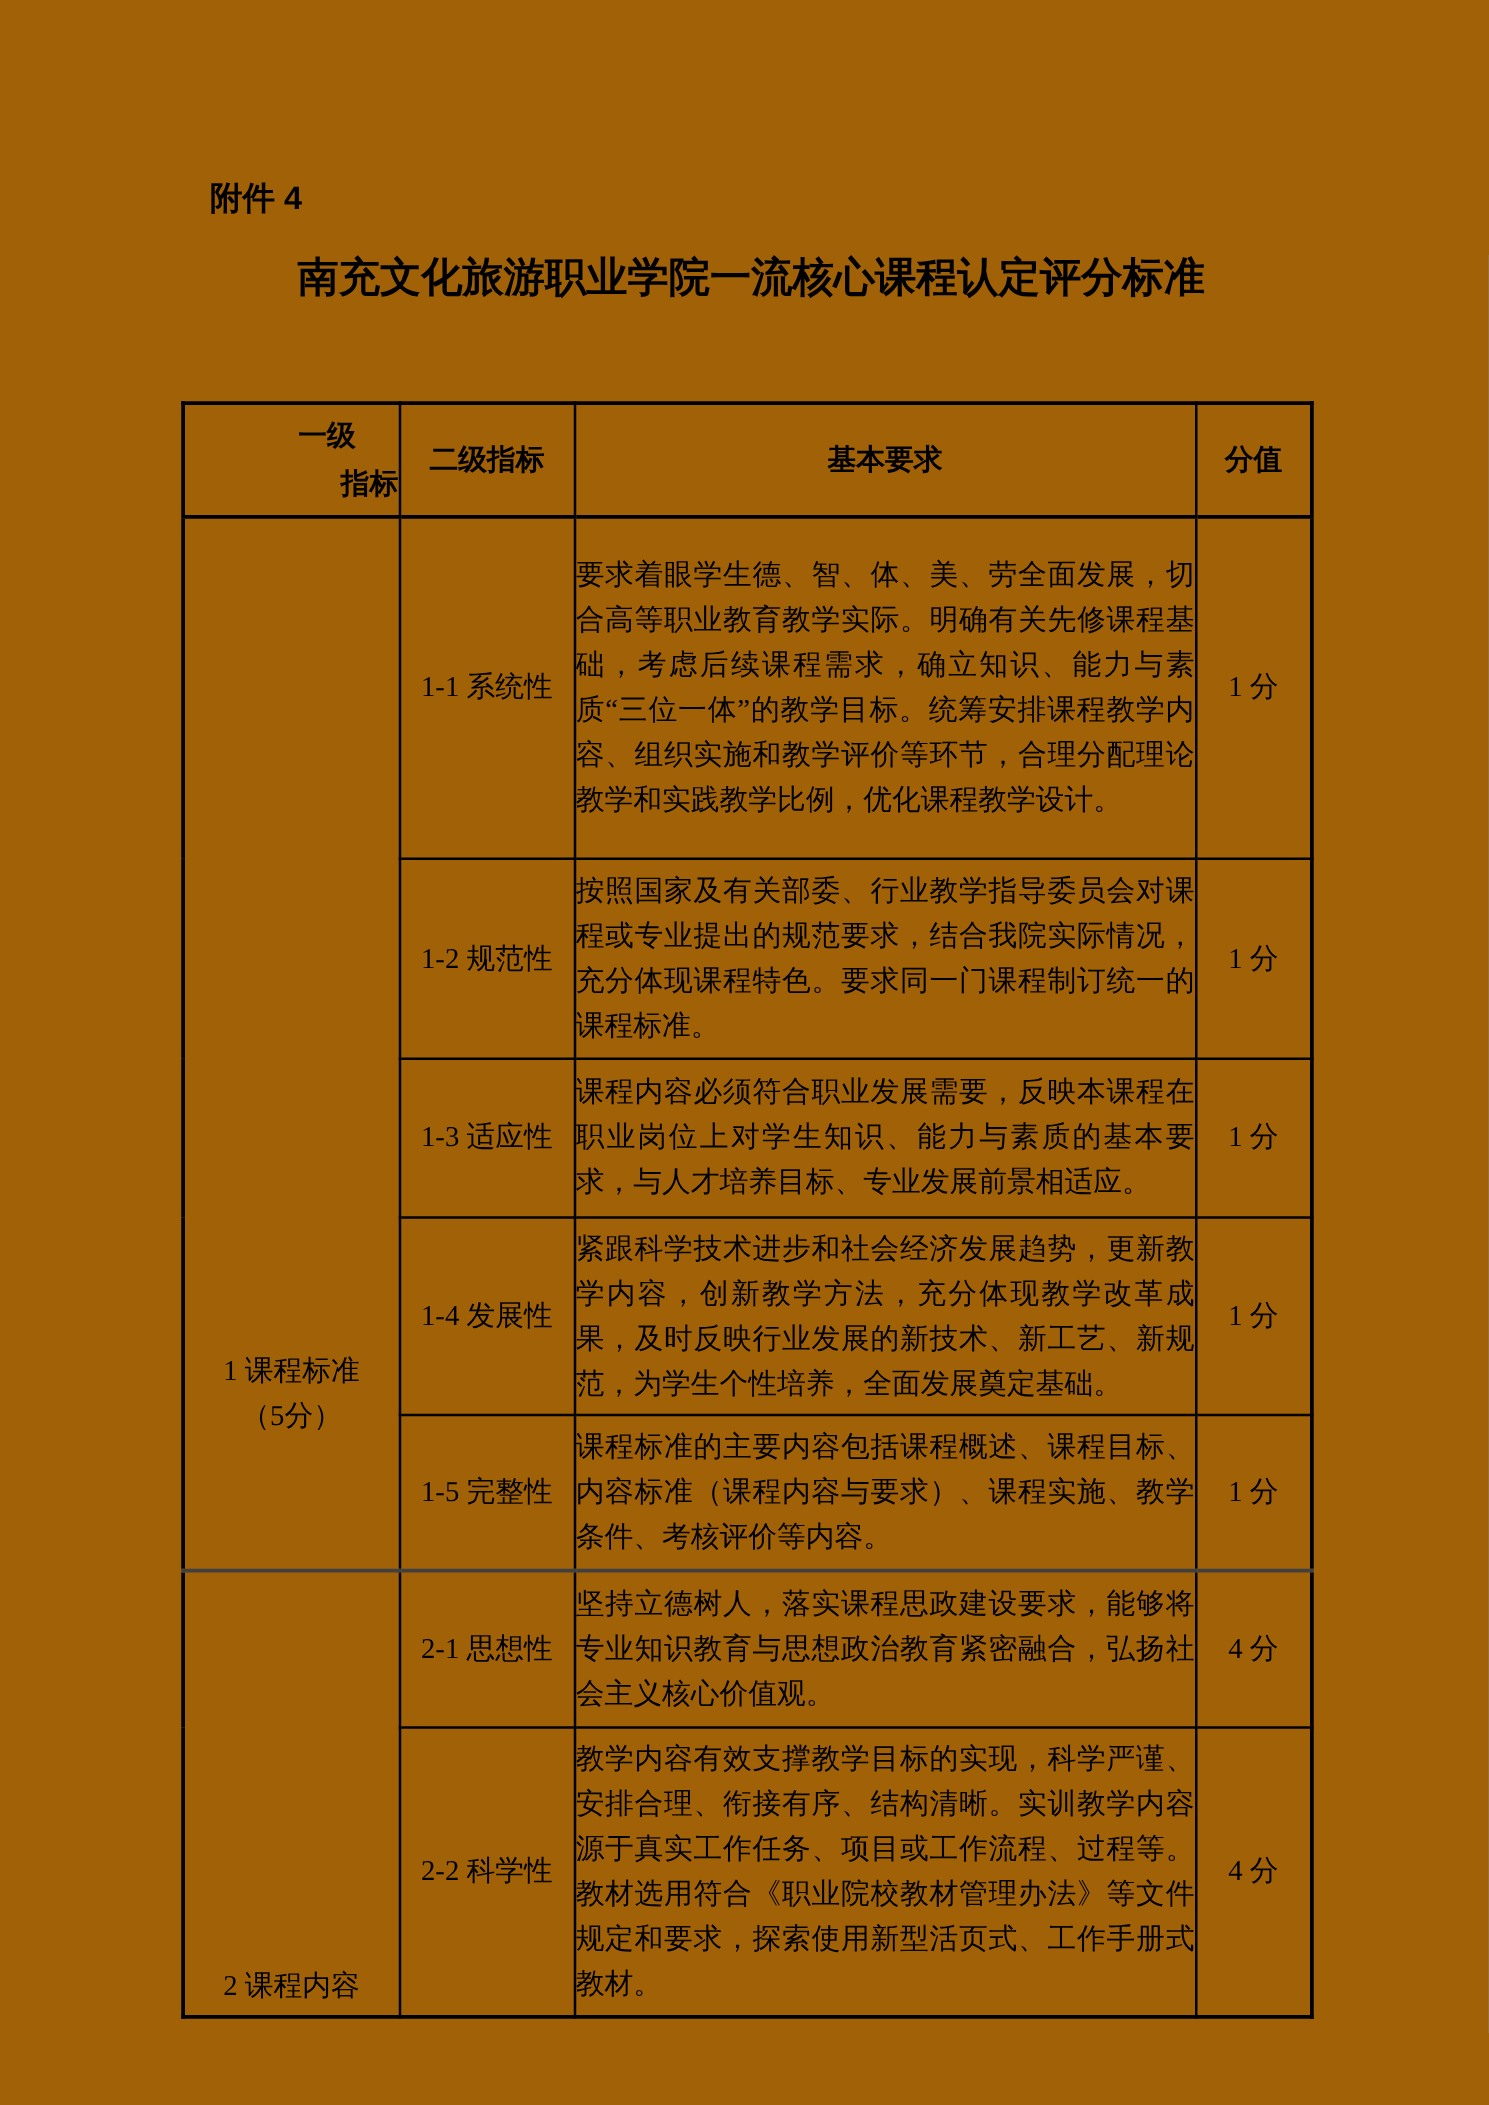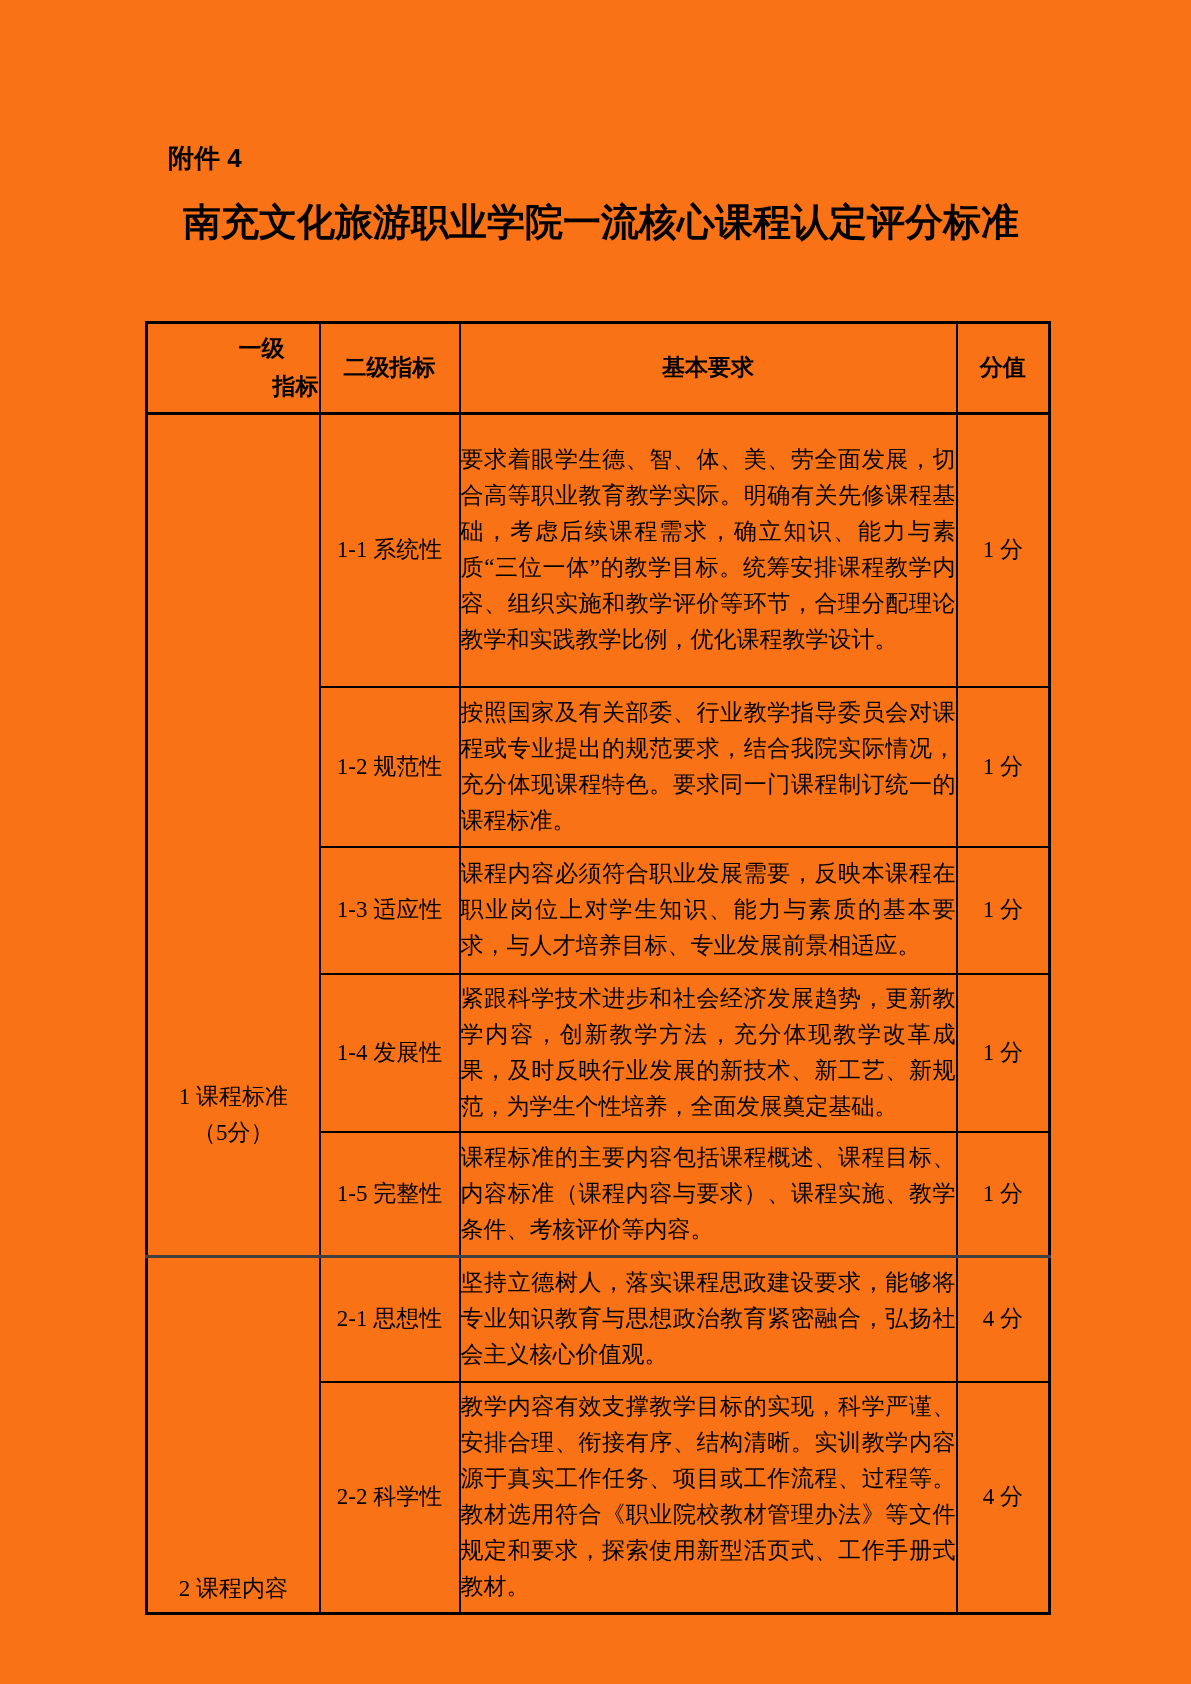--- a/index.html
+++ b/index.html
@@ -1,29 +1,29 @@
 <!DOCTYPE html>
 <html><head>
 <meta charset="utf-8">
 <style>
   html,body{margin:0;padding:0;background:#888;}
   .page{
-    position:relative;width:1191px;height:1684px;background:#f97316;
+    position:relative;width:1191px;height:1684px;background:#a16207;
     margin:0 auto;overflow:hidden;color:#000;
     font-family:"Liberation Serif","DejaVu Serif",serif;
   }
   .attachment{
     position:absolute;left:168px;top:141px;
     font-family:"Liberation Sans","DejaVu Sans",sans-serif;
     font-weight:bold;font-size:26px;line-height:34px;
   }
   .doc-title{
     position:absolute;left:143px;top:198px;width:916px;margin:0;
     font-family:"Liberation Sans","DejaVu Sans",sans-serif;
-    font-weight:bold;font-size:38px;line-height:48px;text-align:center;
+    font-weight:bold;font-size:33px;line-height:48px;text-align:center;
     letter-spacing:0px;white-space:nowrap;
   }
   table.criteria{
     position:absolute;left:145px;top:321px;width:903px;
     border-collapse:collapse;table-layout:fixed;
     border:3px solid #000;
     font-size:23px;line-height:36px;color:#000;
   }
   table.criteria td, table.criteria th{
     border:2px solid #000;padding:0;vertical-align:middle;

